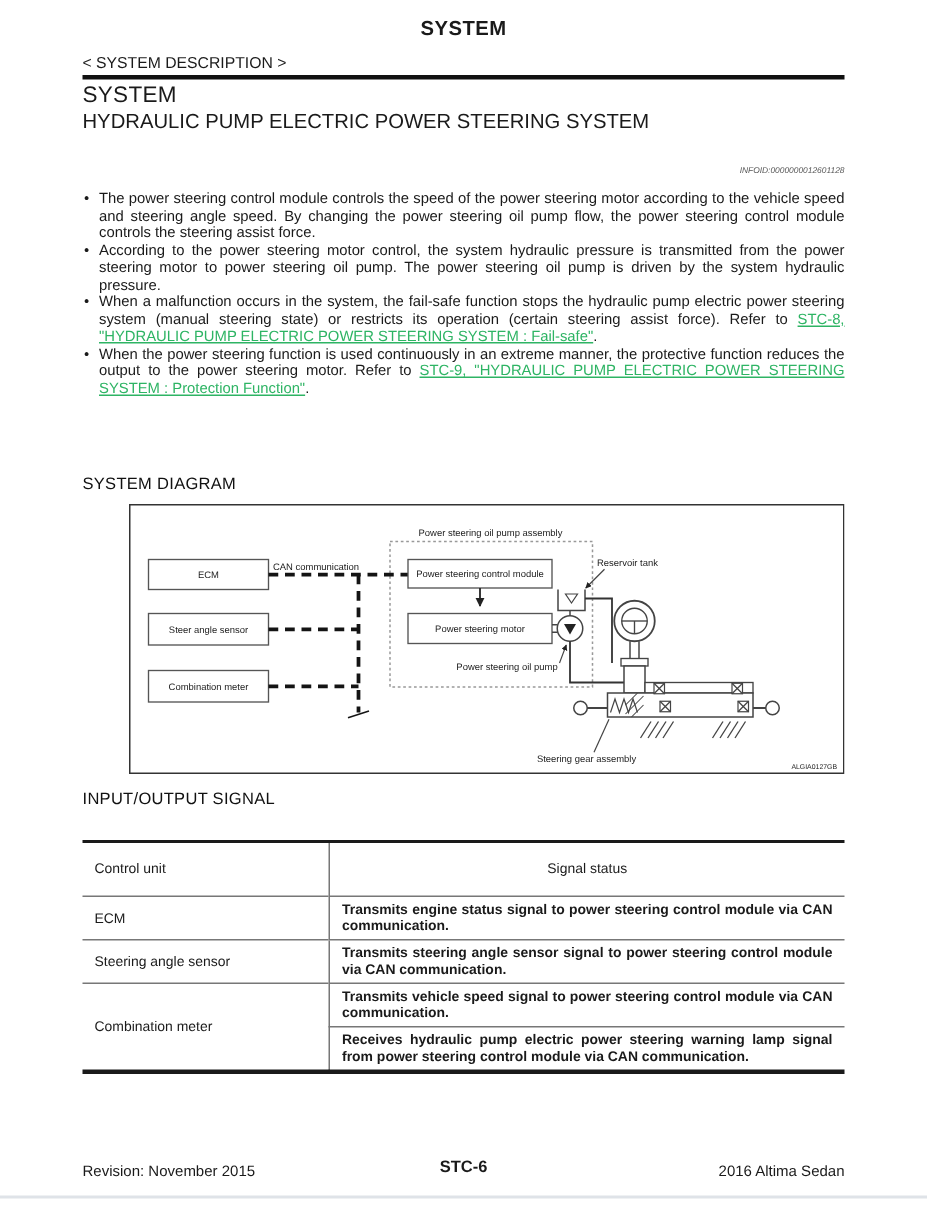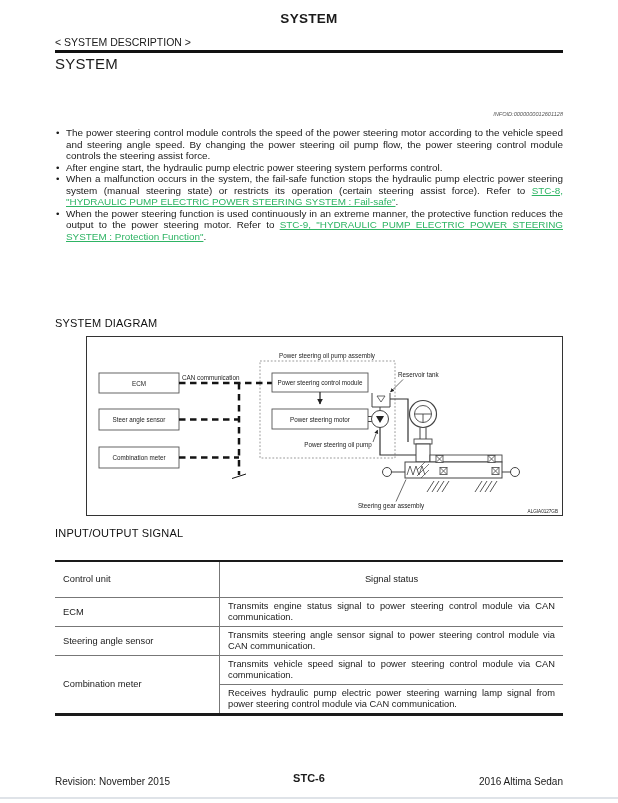--- a/index.html
+++ b/index.html
@@ -30,46 +30,47 @@
 
   .io-heading{position:absolute;top:527px;left:55px;}
   .io-intro{position:absolute;top:541px;left:55px;font-size:9.9px;}
 
   .signal-table{position:absolute;top:560px;left:55px;width:508px;border-collapse:collapse;
                 font-size:9.3px;line-height:11px;border-top:2px solid #1a1a1a;border-bottom:3px solid #1a1a1a;}
   .signal-table th,.signal-table td{border-top:1px solid #777;padding:3px 8px;vertical-align:middle;
                 font-weight:normal;}
   .signal-table th{border-top:none;text-align:center;padding:12px 8px;}
   .signal-table .col-unit{width:148px;border-right:1px solid #777;text-align:left;}
-  .signal-table td.sig{text-align:justify;}
+  .signal-table td.sig{text-align:justify;font-weight:bold;}
 
   .op-heading{position:absolute;top:663px;left:55px;}
 
   .footer-rev{position:absolute;top:776px;left:55px;font-size:10px;}
   .footer-page{position:absolute;top:772px;left:0;width:100%;text-align:center;
                font-size:11px;font-weight:bold;}
   .footer-model{position:absolute;top:776px;right:55px;font-size:10px;}
   .bottom-line{position:absolute;top:797px;left:0;width:618px;height:2px;background:#dfe3e8;}
 </style>
 </head>
 <body>
 
 <div class="page">
 
   <div class="running-title">SYSTEM</div>
   <div class="section-ref">&lt; SYSTEM DESCRIPTION &gt;</div>
   <div class="top-rule"></div>
 
   <div class="h1">SYSTEM</div>
+  <div class="h2">HYDRAULIC PUMP ELECTRIC POWER STEERING SYSTEM</div>
   <div class="infoid">INFOID:0000000012601128</div>
 
   <div class="bullets">
     <ul class="desc">
       <li><span>The power steering control module controls the speed of the power steering motor according to the vehicle speed and steering angle speed. By changing the power steering oil pump flow, the power steering control module controls the steering assist force.</span></li>
-      <li><span>After engine start, the hydraulic pump electric power steering system performs control.</span></li>
+      <li><span>According to the power steering motor control, the system hydraulic pressure is transmitted from the power steering motor to power steering oil pump. The power steering oil pump is driven by the system hydraulic pressure.</span></li>
       <li>
         <span>When a malfunction occurs in the system, the fail-safe function stops the hydraulic pump electric power steering system (manual steering state) or restricts its operation (certain steering assist force). Refer to </span><a class="doclink">STC-8, "HYDRAULIC PUMP ELECTRIC POWER STEERING SYSTEM : Fail-safe"</a><span>.</span>
       </li>
       <li>
         <span>When the power steering function is used continuously in an extreme manner, the protective function reduces the output to the power steering motor. Refer to </span><a class="doclink">STC-9, "HYDRAULIC PUMP ELECTRIC POWER STEERING SYSTEM : Protection Function"</a><span>.</span>
       </li>
     </ul>
   </div>
 
   <div class="sub-heading diagram-heading">SYSTEM DIAGRAM</div>

